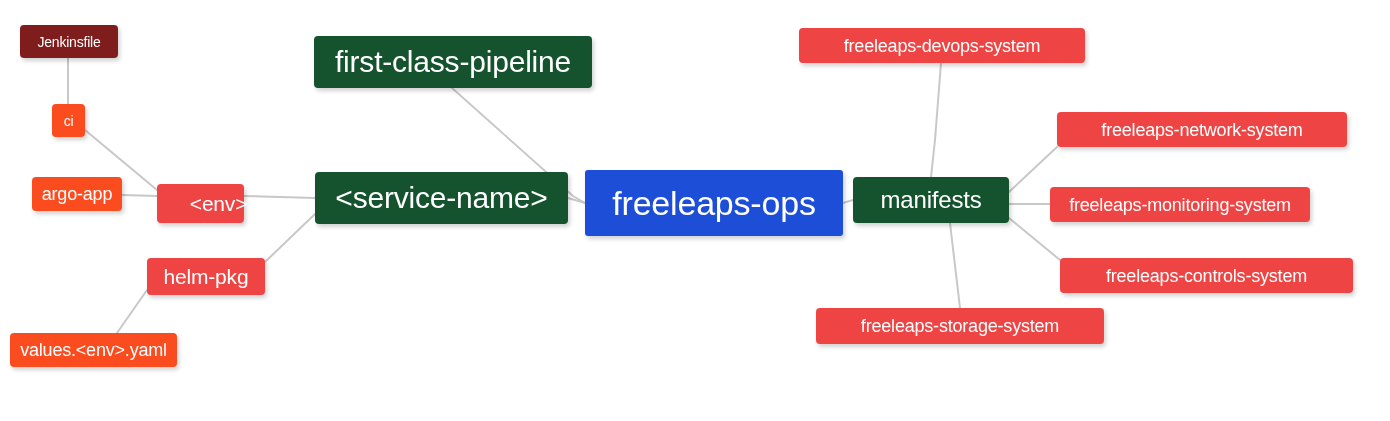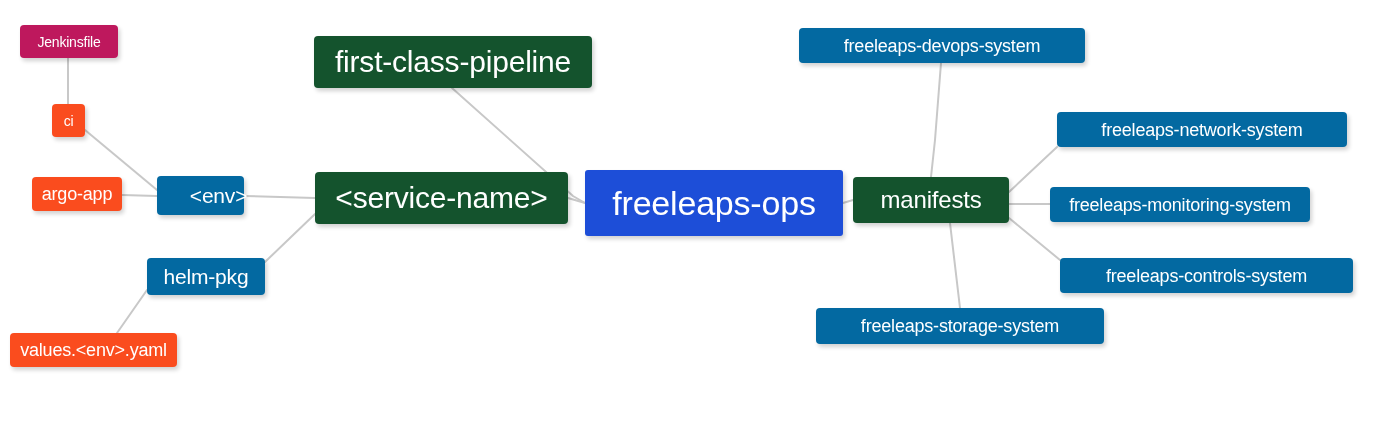--- a/index.html
+++ b/index.html
@@ -37,22 +37,22 @@
     white-space: nowrap;
     line-height: 1;
     box-shadow: 2px 3px 4px rgba(0,0,0,0.18);
     letter-spacing: -0.2px;
   }
   .node.root {
     background: #1d4ed8;
     border-radius: 3px;
   }
   .node.blue   { background: #14532d; }
-  .node.green  { background: #0369a1; }
-  .node.orange { background: #be185d; }
+  .node.green  { background: #ef4444; }
+  .node.orange { background: #7f1d1d; }
   .node.red    { background: #fa4c1e; }
 
   .size-xl { font-size: 34px; }
   .size-lg { font-size: 30px; }
   .size-md { font-size: 24px; }
   .size-sm { font-size: 21px; }
   .size-xs { font-size: 18px; }
   .size-xxs { font-size: 14px; }
 </style>
 </head>
@@ -73,21 +73,21 @@
       <path d="M 1009 192 L 1057 147" fill="none" stroke="#c8c8c8" stroke-width="2" stroke-linecap="round"></path>
       <path d="M 1009 204 L 1050 204" fill="none" stroke="#c8c8c8" stroke-width="2" stroke-linecap="round"></path>
       <path d="M 1009 218 L 1060 260" fill="none" stroke="#c8c8c8" stroke-width="2" stroke-linecap="round"></path>
       <path d="M 950 223 L 960 308" fill="none" stroke="#c8c8c8" stroke-width="2" stroke-linecap="round"></path>
     </svg>
   <div id="node-layer">
       <div class="node root size-xl root" style="left: 585px; top: 170px; width: 258px; height: 66px;">freeleaps-ops</div>
       <div class="node blue size-lg" style="left: 314px; top: 36px; width: 278px; height: 52px;">first-class-pipeline</div>
       <div class="node blue size-lg" style="left: 315px; top: 172px; width: 253px; height: 52px;">&lt;service-name&gt;</div>
       <div class="node blue size-md" style="left: 853px; top: 177px; width: 156px; height: 46px;">manifests</div>
-      <div class="node green size-sm" style="left: 157px; top: 176px; width: 87px; height: 39px; padding-left: 36px;">&lt;env&gt;</div>
+      <div class="node green size-sm" style="left: 157px; top: 184px; width: 87px; height: 39px; padding-left: 36px;">&lt;env&gt;</div>
       <div class="node green size-sm" style="left: 147px; top: 258px; width: 118px; height: 37px;">helm-pkg</div>
       <div class="node red size-xxs" style="left: 52px; top: 104px; width: 33px; height: 33px;">ci</div>
       <div class="node orange size-xxs" style="left: 20px; top: 25px; width: 98px; height: 33px;">Jenkinsfile</div>
       <div class="node red size-xs" style="left: 32px; top: 177px; width: 90px; height: 34px;">argo-app</div>
       <div class="node red size-xs" style="left: 10px; top: 333px; width: 167px; height: 34px;">values.&lt;env&gt;.yaml</div>
       <div class="node green size-xs" style="left: 799px; top: 28px; width: 286px; height: 35px;">freeleaps-devops-system</div>
       <div class="node green size-xs" style="left: 1057px; top: 112px; width: 290px; height: 35px;">freeleaps-network-system</div>
       <div class="node green size-xs" style="left: 1050px; top: 187px; width: 260px; height: 35px;">freeleaps-monitoring-system</div>
       <div class="node green size-xs" style="left: 1060px; top: 258px; width: 293px; height: 35px;">freeleaps-controls-system</div>
       <div class="node green size-xs" style="left: 816px; top: 308px; width: 288px; height: 36px;">freeleaps-storage-system</div>

